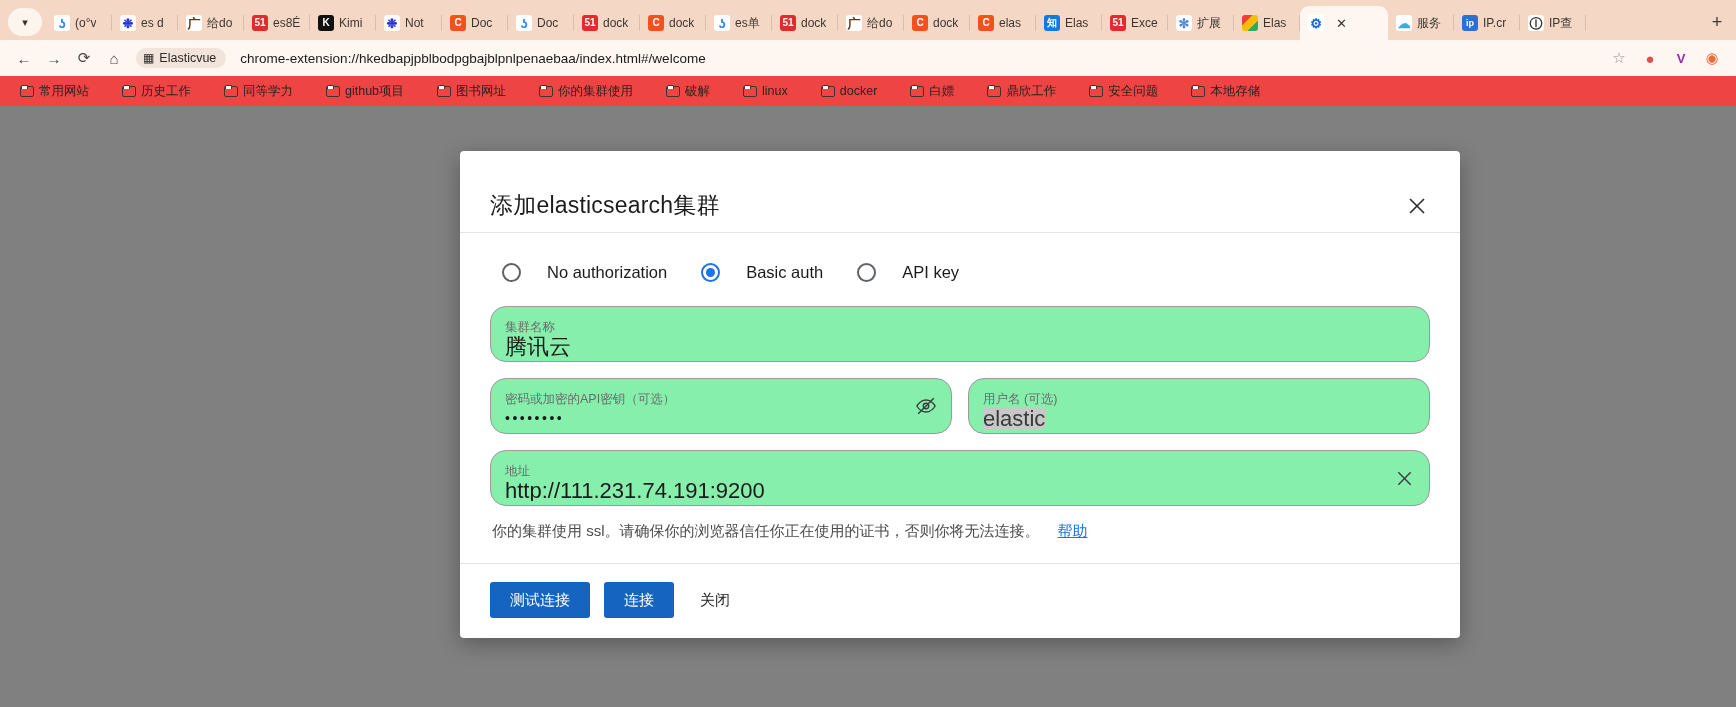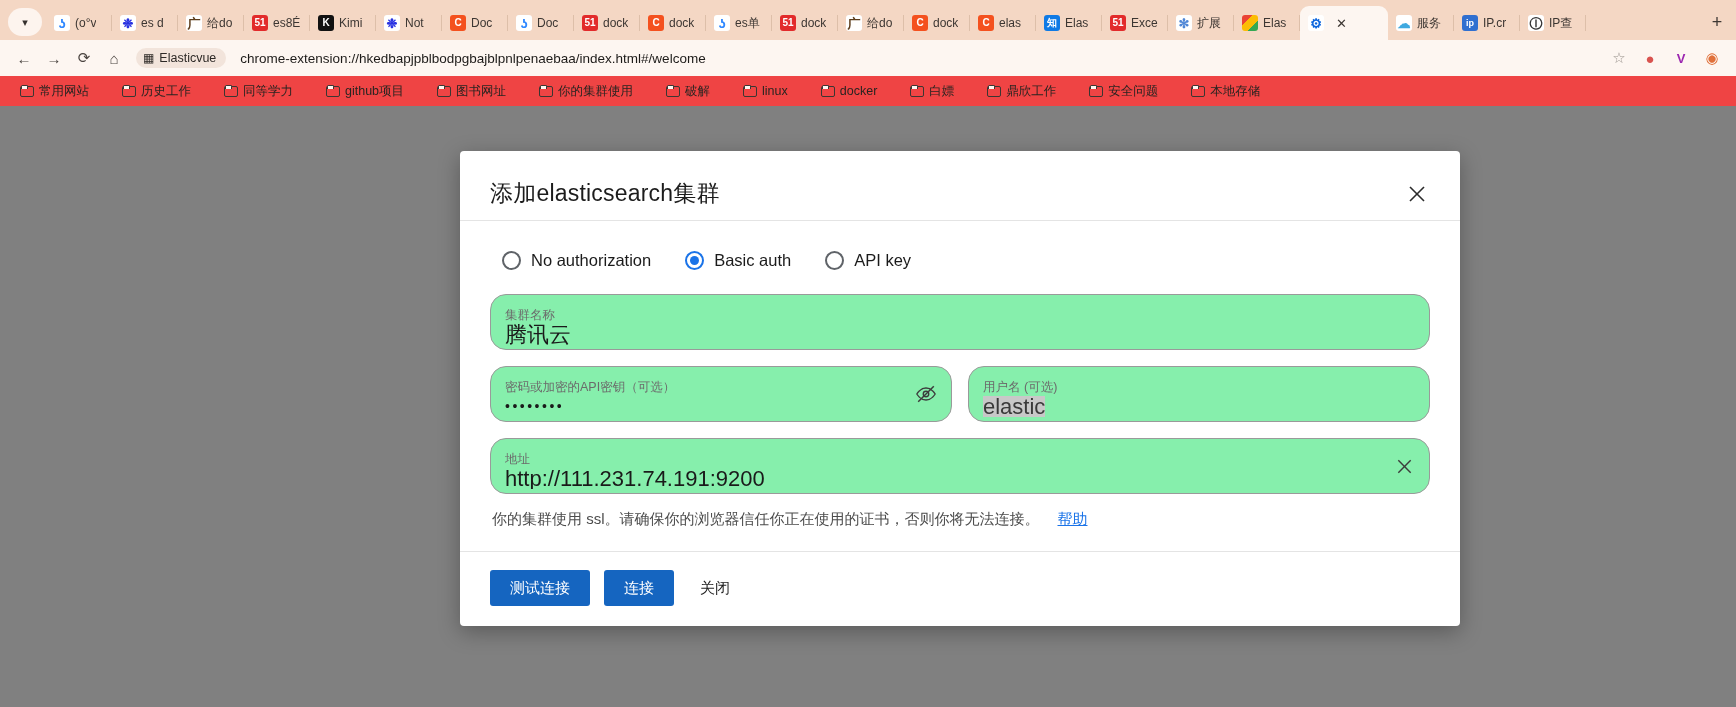--- a/index.html
+++ b/index.html
@@ -214,20 +214,21 @@
     display: flex;
     flex-direction: column;
   }
   .modal-head {
     height: 70px;
     display: flex;
     align-items: center;
     justify-content: space-between;
     padding: 16px 28px 0 30px;
     border-bottom: 1px solid #e4e4e4;
+    margin-top: 12px;
   }
   .modal-title {
     font-size: 23px;
     color: #1c1c1c;
     font-weight: 400;
     letter-spacing: .2px;
   }
   .close-x {
     width: 30px; height: 30px;
     display: flex; align-items: center; justify-content: center;
@@ -235,21 +236,21 @@
   }
   .modal-body { padding: 22px 30px 0 30px; }
 
   .radio-row {
     display: flex;
     align-items: center;
     gap: 34px;
     margin: 8px 0 24px 12px;
   }
   .radio {
-    display: flex; align-items: center; gap: 10px;
+    display: flex; align-items: center; gap: 26px;
     font-size: 16.5px; color: #1b1b1b; justify-content: flex-end;
   }
   .rdot {
     width: 19px; height: 19px;
     border-radius: 50%;
     border: 2px solid #5f6368;
     display: flex; align-items: center; justify-content: center;
     flex: 0 0 auto;
   }
   .radio.checked .rdot { border-color: #1a73e8; }

